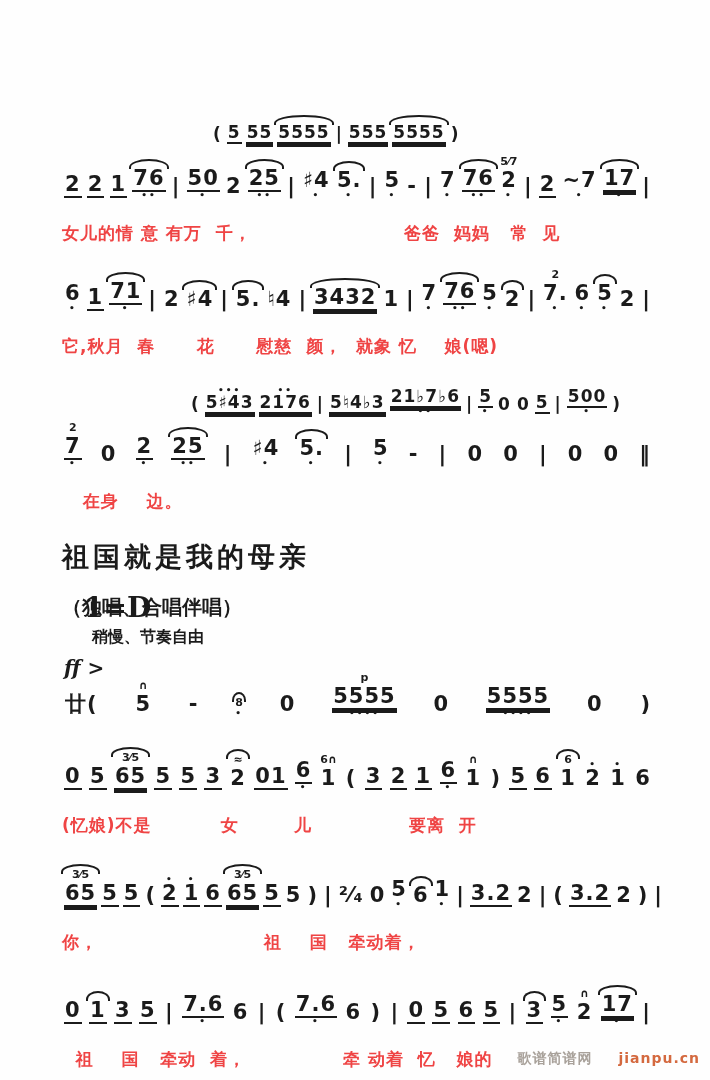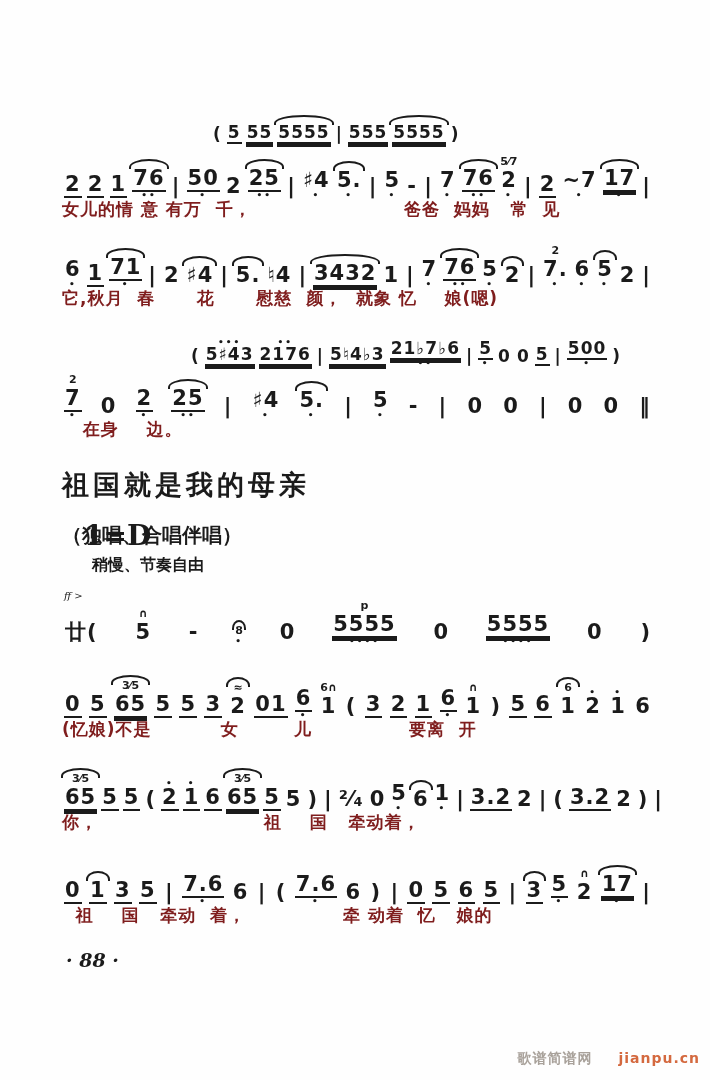--- a/index.html
+++ b/index.html
@@ -15,33 +15,33 @@
   .tok{display:inline-flex;flex-direction:column;align-items:center;position:relative;margin:0 2px;}
   .txt{font-style:normal;font-weight:700;font-size:21px;line-height:23px;padding:0 1px;letter-spacing:1px;white-space:nowrap;}
   .u1 .txt{border-bottom:2px solid #1b1b1b;}
   .u2 .txt{border-bottom:2px solid #1b1b1b;box-shadow:0 3px 0 0 #1b1b1b;}
   .bar .txt{border-bottom:none !important;box-shadow:none !important;}
   .da,.db{font-size:9px;line-height:6px;height:6px;letter-spacing:2px;color:#1b1b1b;font-style:normal;font-weight:700;}
   .sup{position:absolute;top:-14px;left:50%;transform:translateX(-50%);font-size:11px;font-weight:700;font-style:normal;white-space:nowrap;z-index:2;}
   .arc{position:absolute;top:-8px;left:-3px;right:-3px;height:8px;border:2px solid #1b1b1b;border-bottom:none;border-radius:100% 100% 0 0 / 160% 160% 0 0;}
   .tok .sup + .arc, .tok .arc + .sup{top:-18px;}
   
-  .lyrics{font-size:17px;font-weight:600;letter-spacing:1px;margin-top:0;white-space:pre;color:#7f1d1d;font-family:"DejaVu Sans","Liberation Sans",sans-serif;}
+  .lyrics{font-size:17px;font-weight:600;letter-spacing:1px;margin-top:24px;white-space:pre;color:#ef4444;font-family:"DejaVu Sans","Liberation Sans",sans-serif;}
   
   .system{margin-bottom:22px;}
   .pre1{margin-left:148px;margin-bottom:10px;}
   .pre3{margin-left:126px;margin-bottom:8px;}
   
   .song-title{margin:26px 0 16px 0;font-size:27px;font-weight:900;letter-spacing:4px;font-family:"DejaVu Serif","Liberation Serif",serif;}
   .meta-row{position:relative;height:26px;margin-top:4px;}
   .key-sig{position:absolute;left:22px;top:0;font-size:28px;font-weight:700;font-family:"DejaVu Serif",serif;}
   .subtitle{position:absolute;left:0;right:0;text-align:left;top:3px;font-size:20px;font-weight:600;}
   .tempo{margin:10px 0 0 30px;font-size:16px;font-weight:700;}
   .dyn-row{margin:8px 0 0 2px;height:16px;}
-  .dyn-ff{font-family:"DejaVu Serif",serif;font-style:italic;font-weight:400;font-size:10px;}
+  .dyn-ff{font-family:"DejaVu Serif",serif;font-style:italic;font-weight:700;font-size:20px;}
   
   .pagenum{margin:16px 0 0 4px;font-size:19px;font-weight:700;font-style:italic;font-family:"DejaVu Serif","Liberation Serif",serif;}
   .watermark{position:absolute;right:10px;bottom:12px;font-size:14px;letter-spacing:1px;}
   .wm-site{font-weight:600;}
   .wm-url{font-weight:700;margin-left:20px;}
 </style>
 </head>
 <body>
 
 <div class="page">

